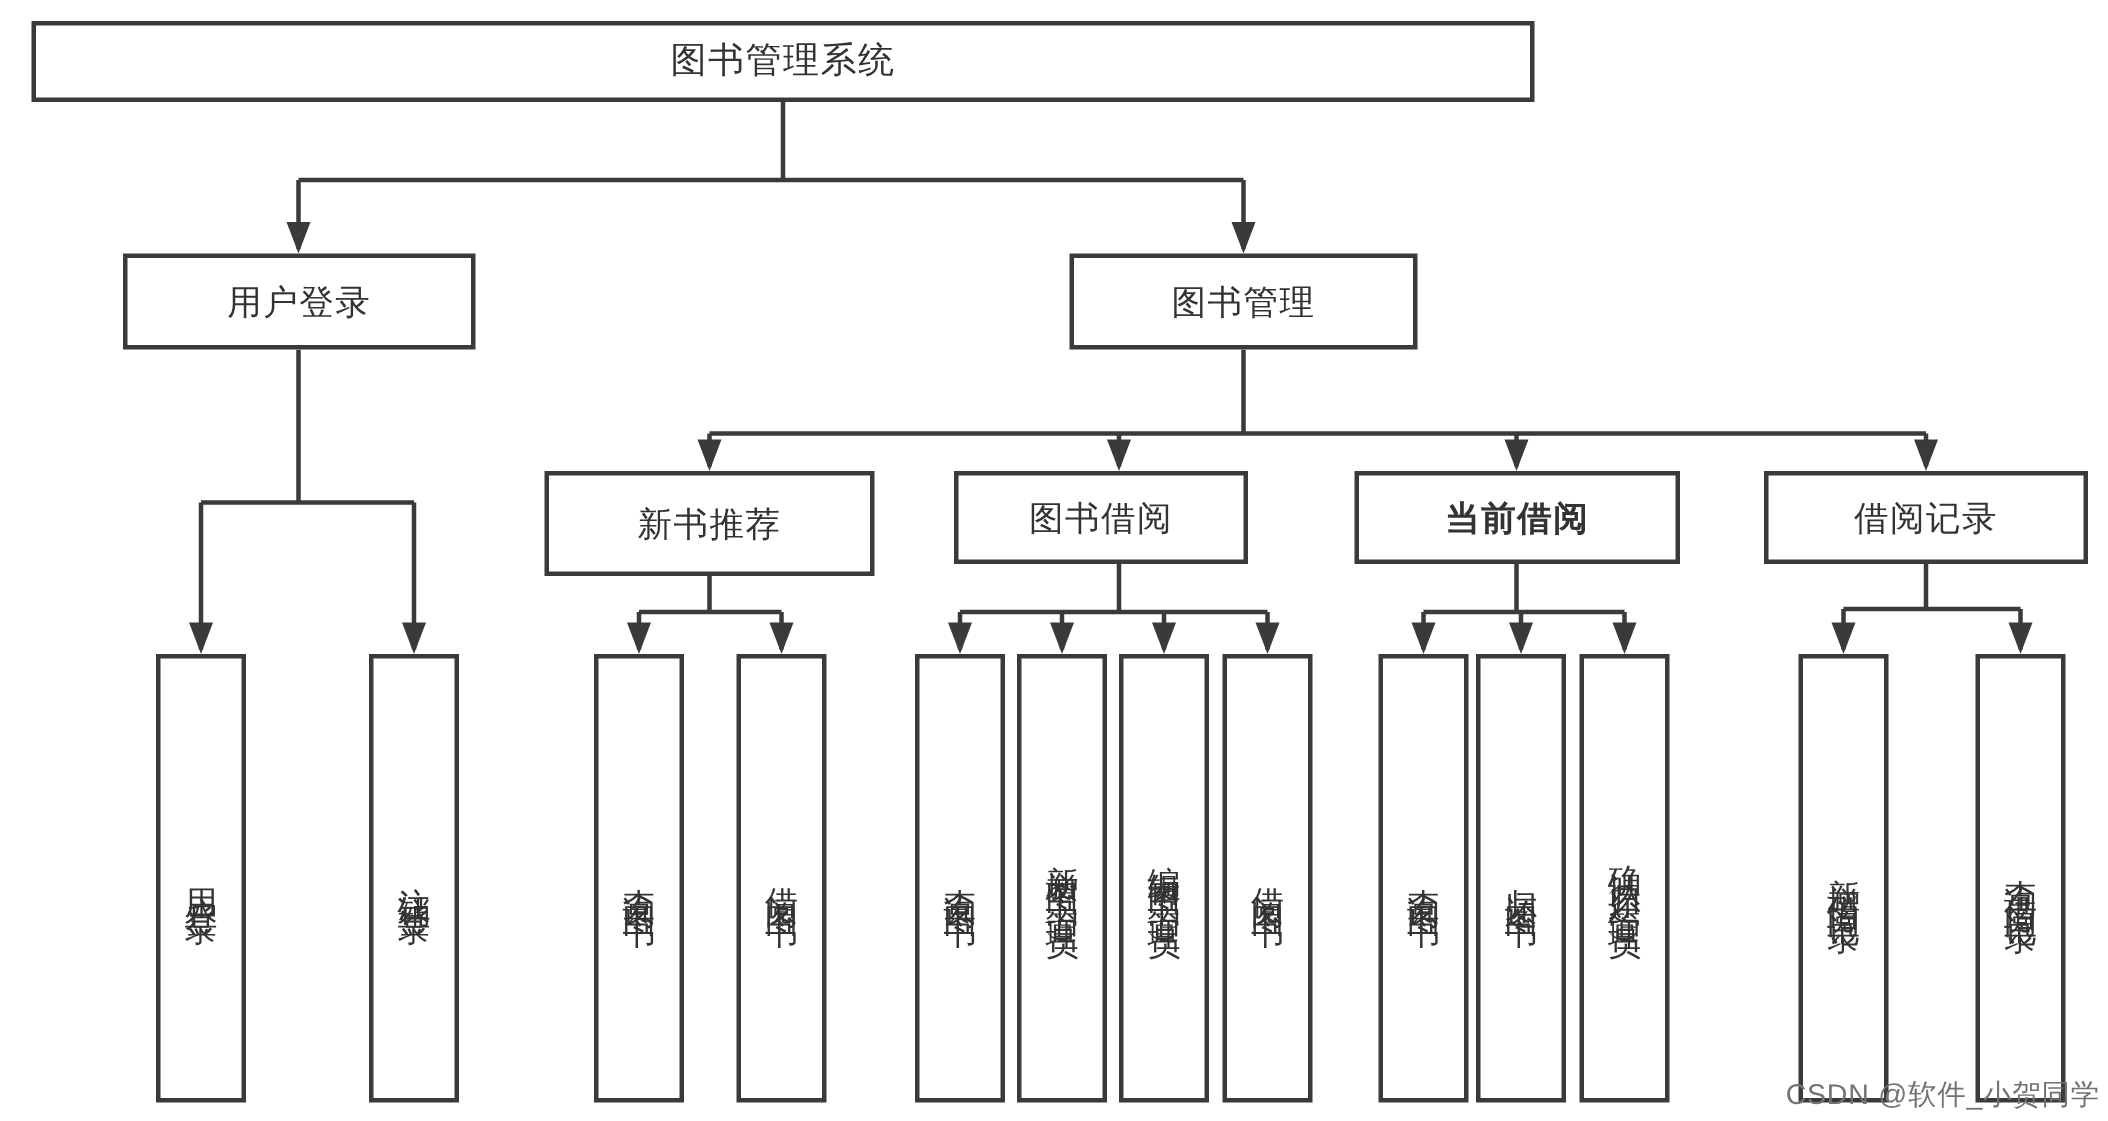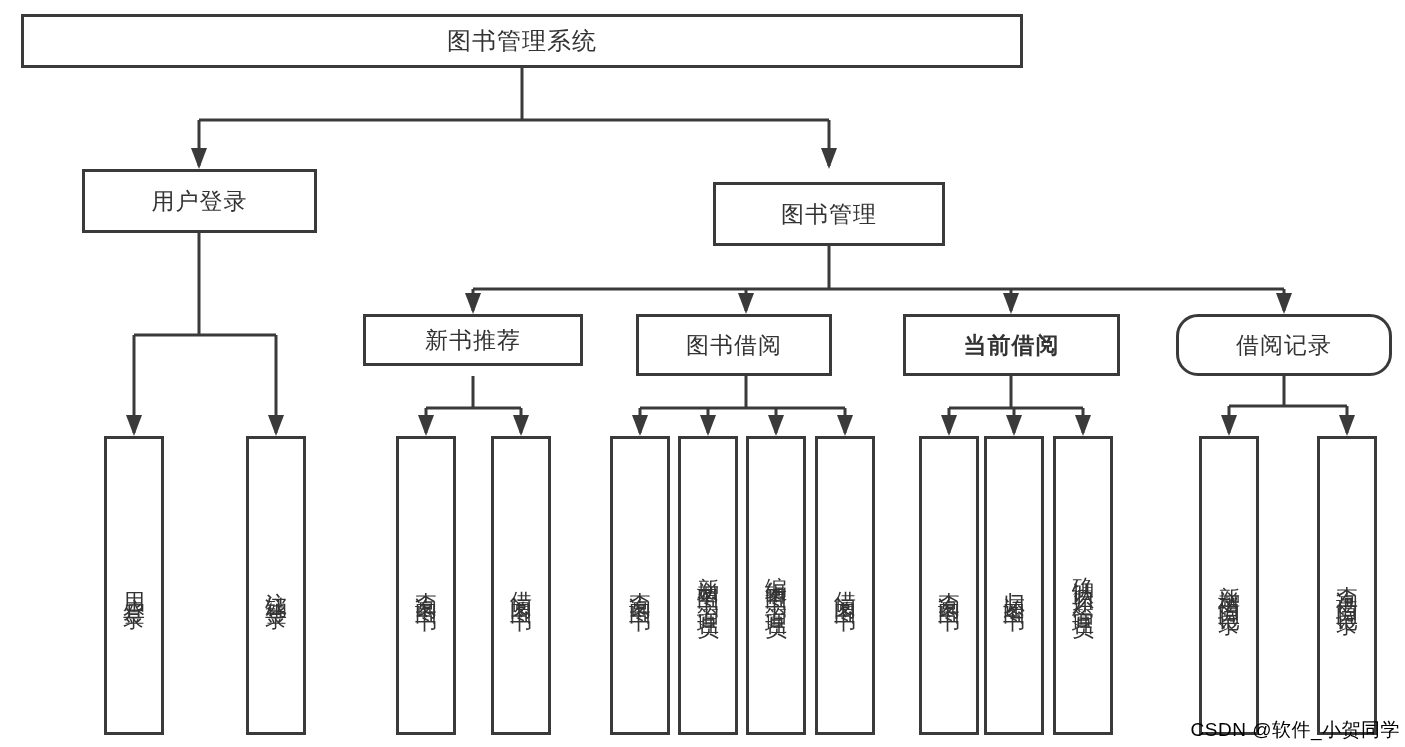--- a/index.html
+++ b/index.html
@@ -41,21 +41,21 @@
     text-orientation: mixed;
     font-size: 22px;
     letter-spacing: 6px;
     line-height: 1;
   }
   #watermark {
     position: absolute;
     right: 5px;
     bottom: 4px;
     font-size: 19px;
-    color: #000000;
+    color: #737373;
     white-space: nowrap;
     letter-spacing: 0.5px;
   }
 </style>
 </head>
 <body>
 
 <div id="canvas">
 
   <svg id="connectors" viewBox="0 0 1405 747" xmlns="http://www.w3.org/2000/svg">
@@ -98,34 +98,34 @@
     <use href="#arrow" x="1347" y="436"></use>
   </svg>
 
   <div class="box" style="left:21px; top:14px; width:1002px; height:54px;">
     <span class="root-label">图书管理系统</span>
   </div>
 
   <div class="box" style="left:82px; top:169px; width:235px; height:64px;">
     <span class="l1-label">用户登录</span>
   </div>
-  <div class="box" style="left:713px; top:169px; width:232px; height:64px;margin-top:13px;">
+  <div class="box" style="left:713px; top:169px; width:232px; height:64px;">
     <span class="l1-label">图书管理</span>
   </div>
 
-  <div class="box" style="left:363px; top:314px; width:220px; height:52px;">
+  <div class="box" style="left:363px; top:314px; width:220px; height:70px;">
     <span class="l2-label">新书推荐</span>
   </div>
   <div class="box" style="left:636px; top:314px; width:196px; height:62px;">
     <span class="l2-label">图书借阅</span>
   </div>
   <div class="box" style="left:903px; top:314px; width:217px; height:62px;font-weight:bold;">
     <span class="l2-label">当前借阅</span>
   </div>
-  <div class="box" style="left:1176px; top:314px; width:216px; height:62px;border-radius:22px;">
+  <div class="box" style="left:1176px; top:314px; width:216px; height:62px;">
     <span class="l2-label">借阅记录</span>
   </div>
 
   <div class="box" style="left:104px; top:436px; width:60px; height:299px;">
     <span class="vtext">用户登录</span>
   </div>
   <div class="box" style="left:246px; top:436px; width:60px; height:299px;">
     <span class="vtext">注销登录</span>
   </div>
   <div class="box" style="left:396px; top:436px; width:60px; height:299px;">

